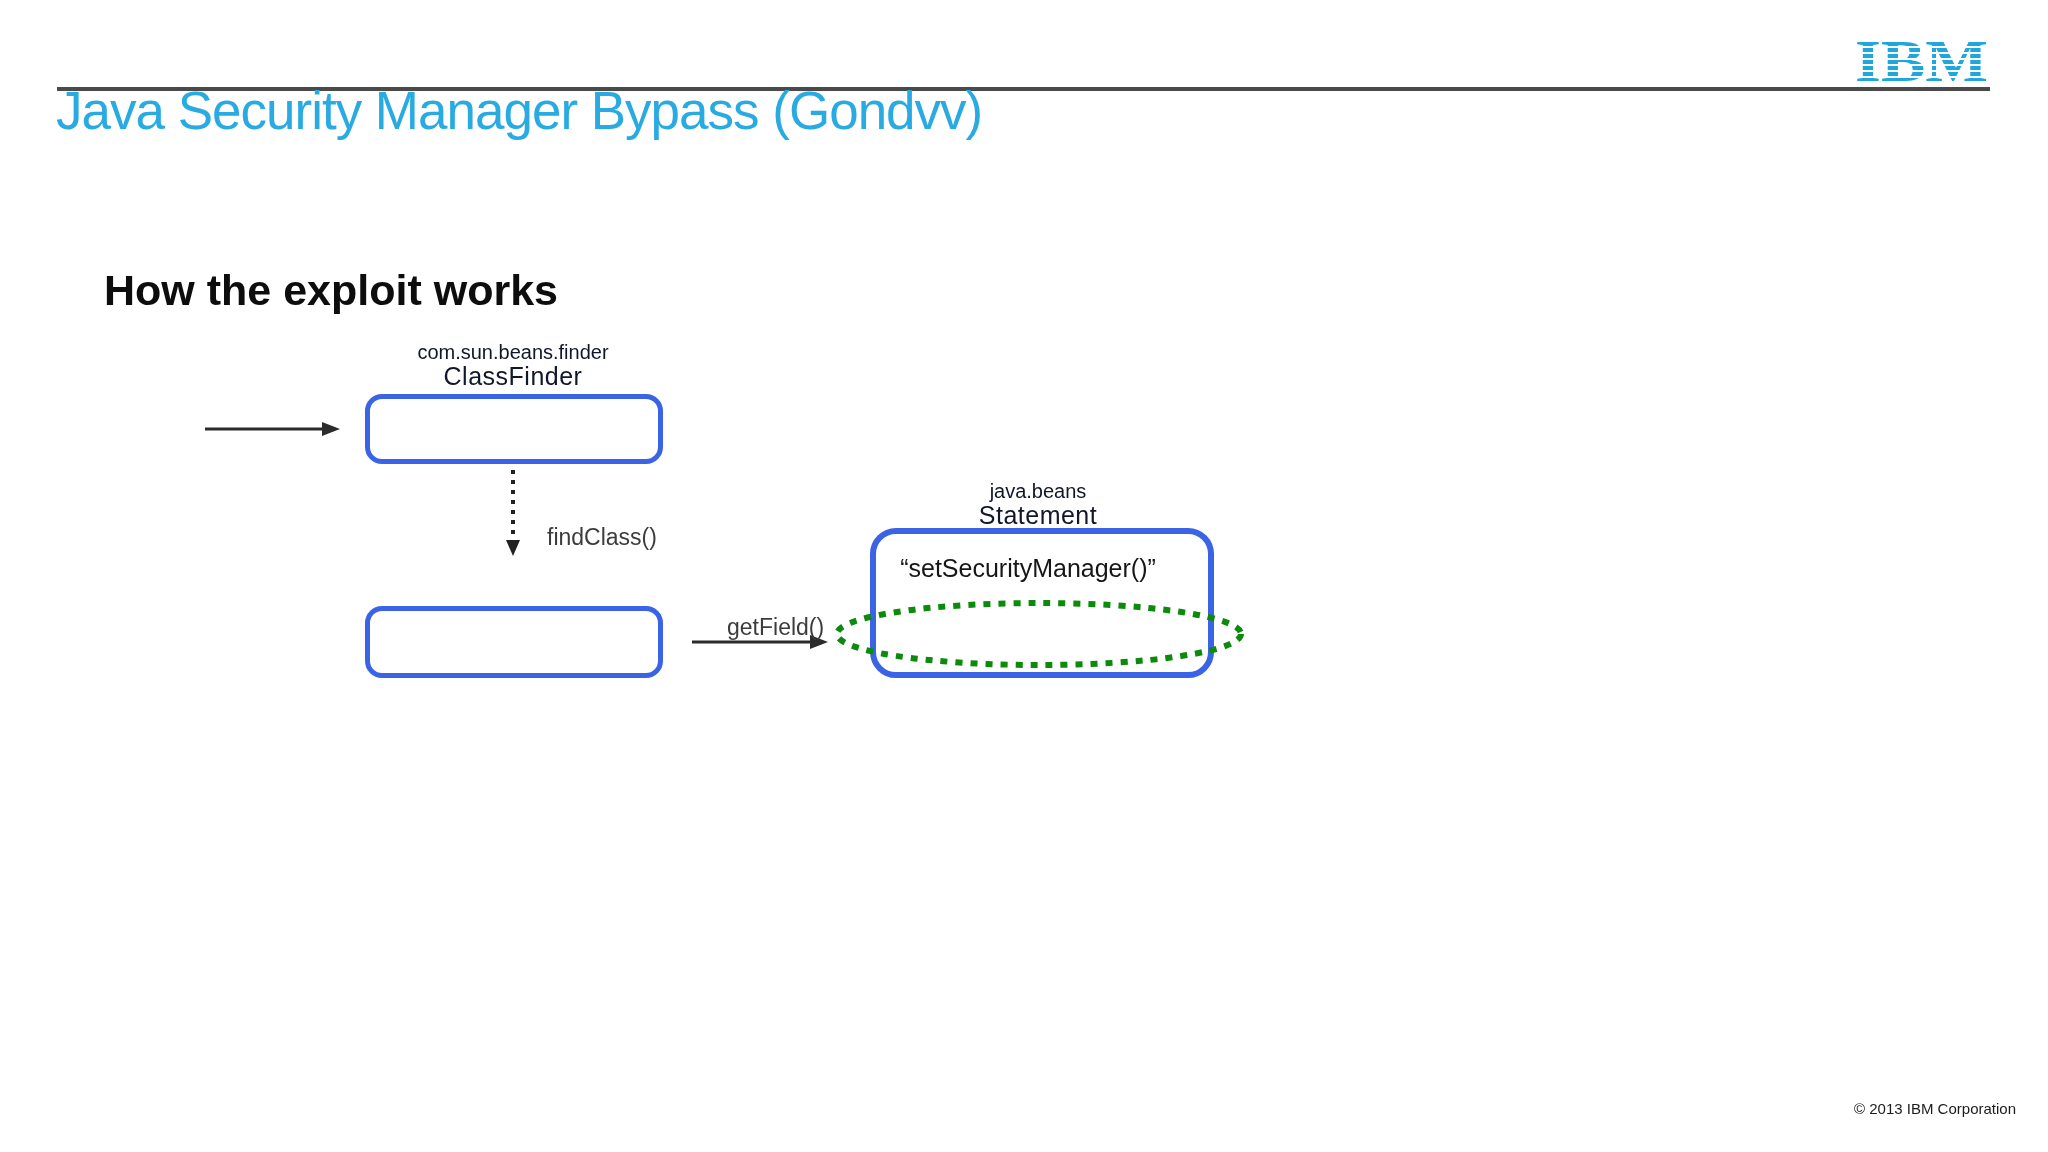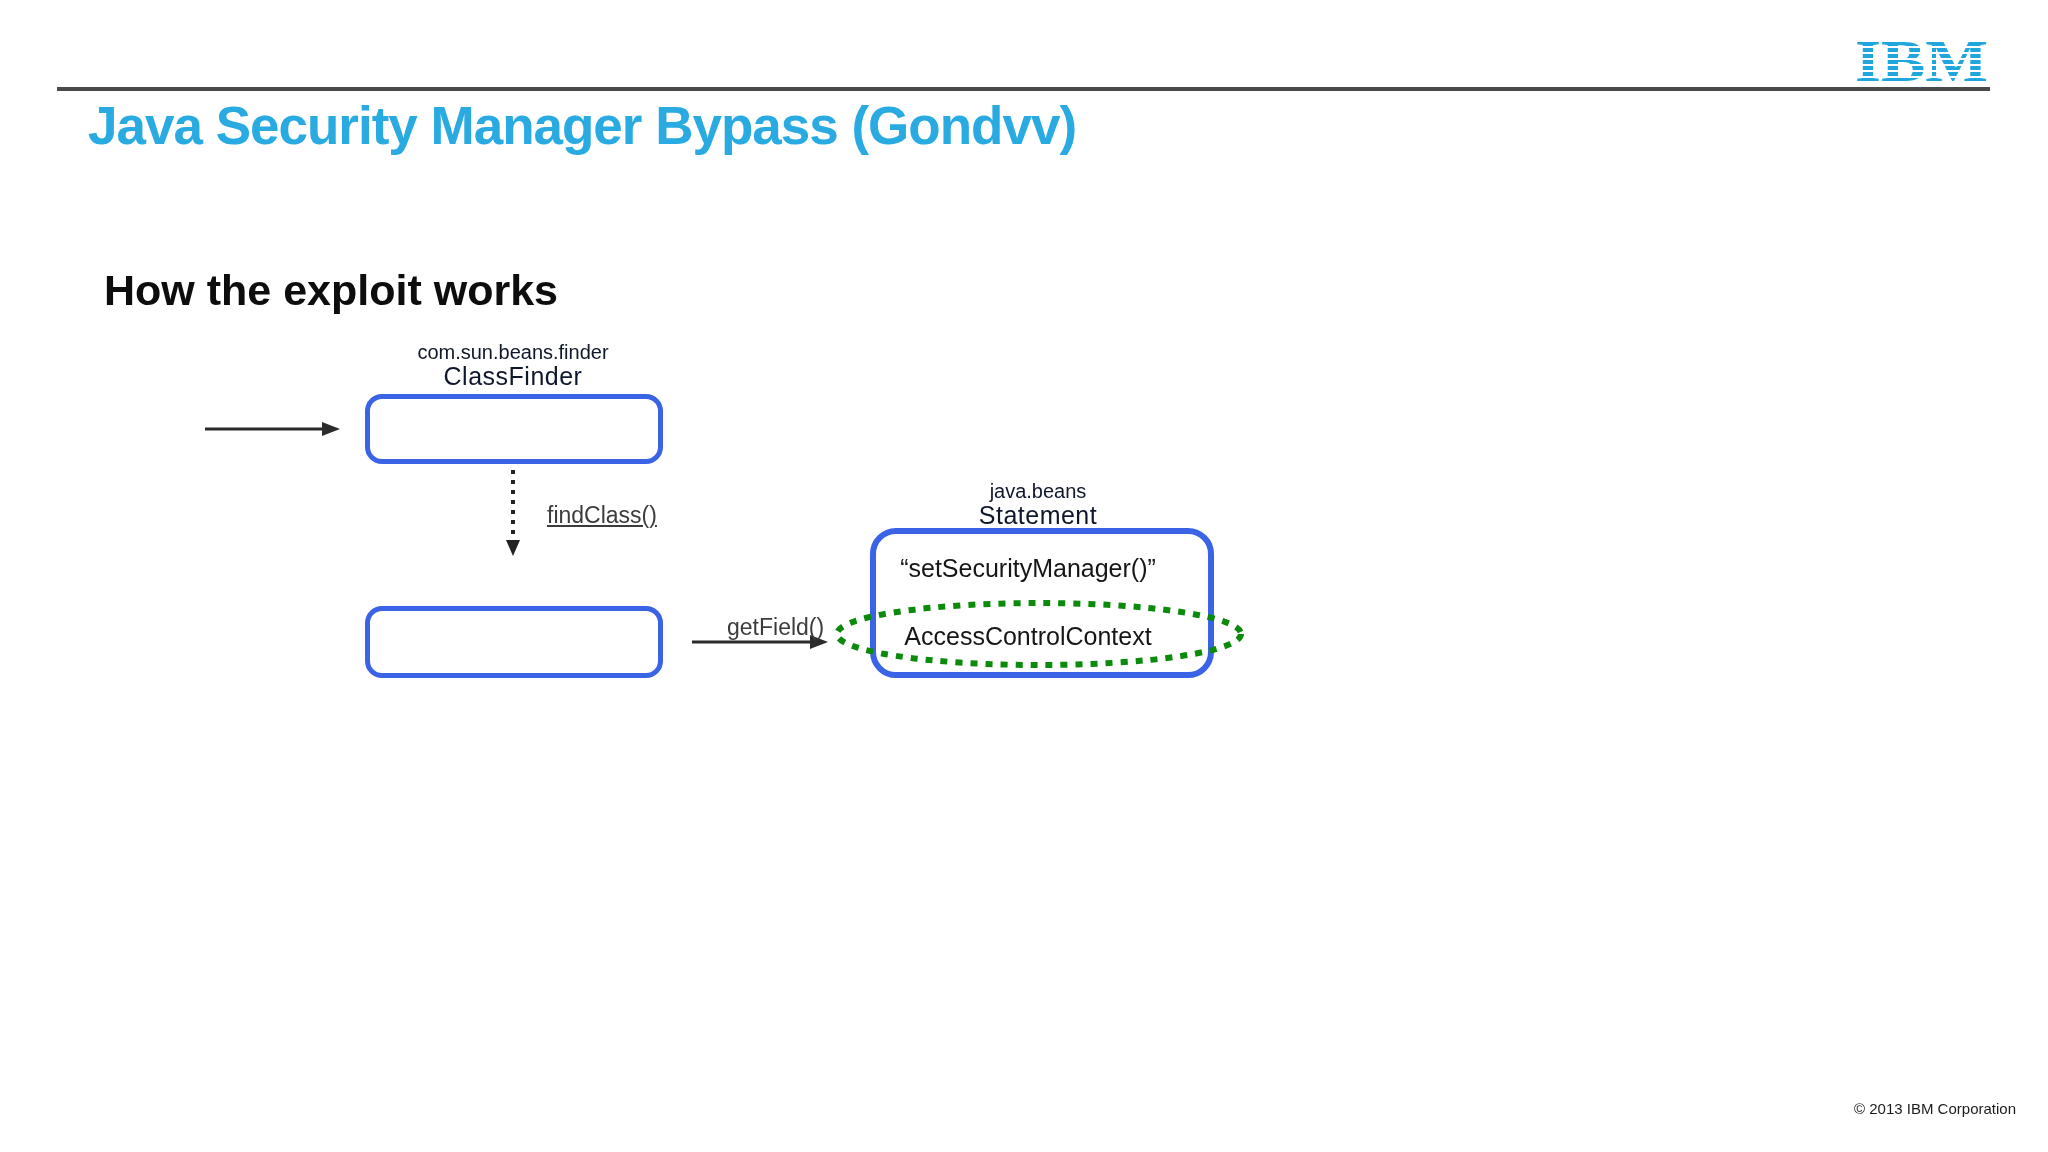--- a/index.html
+++ b/index.html
@@ -5,22 +5,22 @@
   html,body{margin:0;padding:0;background:#ffffff;}
   .slide{
     position:relative;width:2048px;height:1152px;background:#ffffff;overflow:hidden;
     font-family:"Liberation Sans", sans-serif;
     padding-left:20px;
   }
   .abs{position:absolute;}
   .rule{left:57px;top:87px;width:1933px;height:4px;background:#4a4a4a;}
   .logo{left:1855px;top:36px;width:133px;height:46px;}
   .title{
-    left:56px;top:95px;width:1400px;
-    font-size:53px;font-weight:700;color:#29abe2;letter-spacing:-1px;white-space:nowrap;margin-left:32px;
+    left:56px;top:80px;width:1400px;
+    font-size:53px;font-weight:400;color:#29abe2;letter-spacing:-1px;white-space:nowrap;
   }
   .heading{
     left:104px;top:266px;width:800px;
     font-size:43px;font-weight:bold;color:#0d0d0d;white-space:nowrap;
   }
   .node-label{width:340px;text-align:center;color:#0f172a;line-height:1.1;}
   .node-label .pkg{font-size:20px;font-weight:400;}
   .node-label .cls{font-size:25px;font-weight:normal;letter-spacing:0.5px;}
   .lbl-classfinder{left:343px;top:341px;}
   .lbl-suntoolkit{left:343px;top:553px;}
@@ -28,21 +28,21 @@
   .box{
     border:5px solid #3b63e6;border-radius:17px;background:#ffffff;box-sizing:border-box;
   }
   .box-classfinder{left:365px;top:394px;width:298px;height:70px;}
   .box-suntoolkit{left:365px;top:606px;width:298px;height:72px;}
   .box-statement{left:870px;top:528px;width:344px;height:150px;border-width:6px;border-radius:26px;}
   .stmt-text{width:316px;text-align:center;font-size:25px;color:#161616;white-space:nowrap;}
   .stmt-method{left:870px;top:554px;}
   .stmt-field{left:870px;top:622px;}
   .edge-label{font-size:23px;color:#3c3c3c;white-space:nowrap;}
-  .lbl-findclass{left:547px;top:502px;text-decoration:underline;}
+  .lbl-findclass{left:547px;top:524px;}
   .lbl-getfield{left:727px;top:614px;}
   .footer{
     right:52px;top:1100px;font-size:15px;color:#1c1c1c;white-space:nowrap;
   }
 </style>
 </head>
 <body>
 
 <div class="slide">
 
@@ -92,21 +92,20 @@
     <polygon points="120,3 138,10 120,17" fill="#2b2b2b"></polygon>
   </svg>
   <div class="abs edge-label lbl-getfield">getField()</div>
 
   <div class="abs node-label lbl-statement">
     <div class="pkg">java.beans</div>
     <div class="cls">Statement</div>
   </div>
   <div class="abs box box-statement"></div>
   <div class="abs stmt-text stmt-method">“setSecurityManager()”</div>
-  <div class="abs stmt-text stmt-field">AccessControlContext</div>
 
   <svg class="abs" style="left:830px;top:597px;" width="420" height="74">
     <ellipse cx="209" cy="37" rx="202" ry="31" fill="none" stroke="#0b8a0b" stroke-width="6" stroke-dasharray="7 8"></ellipse>
   </svg>
 
   <div class="abs footer">© 2013 IBM Corporation</div>
 
 </div>
 
 </body></html>

